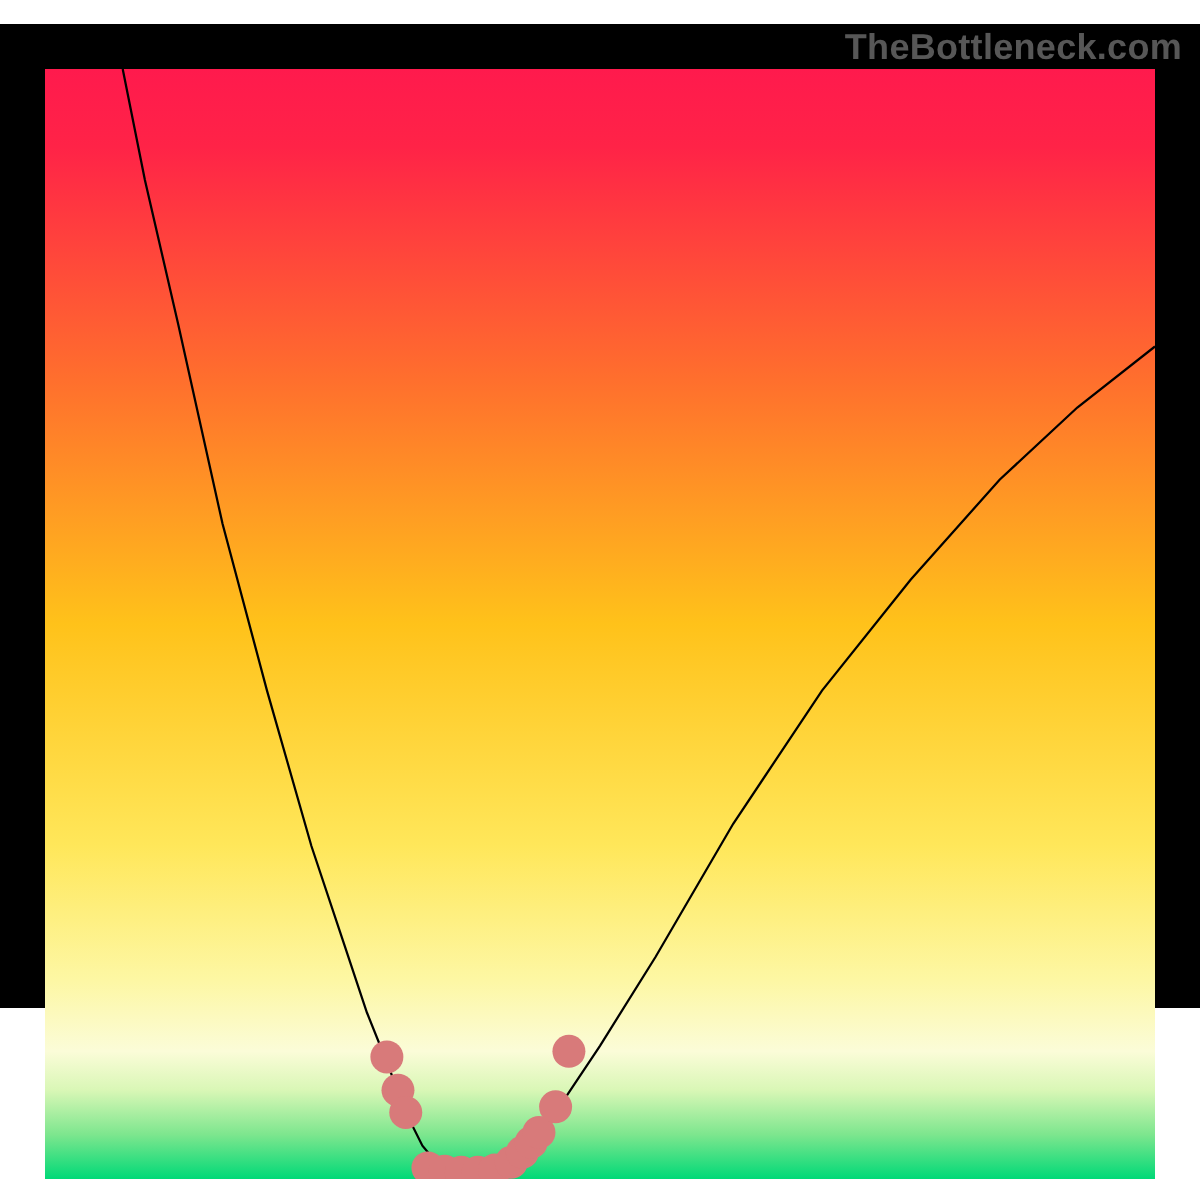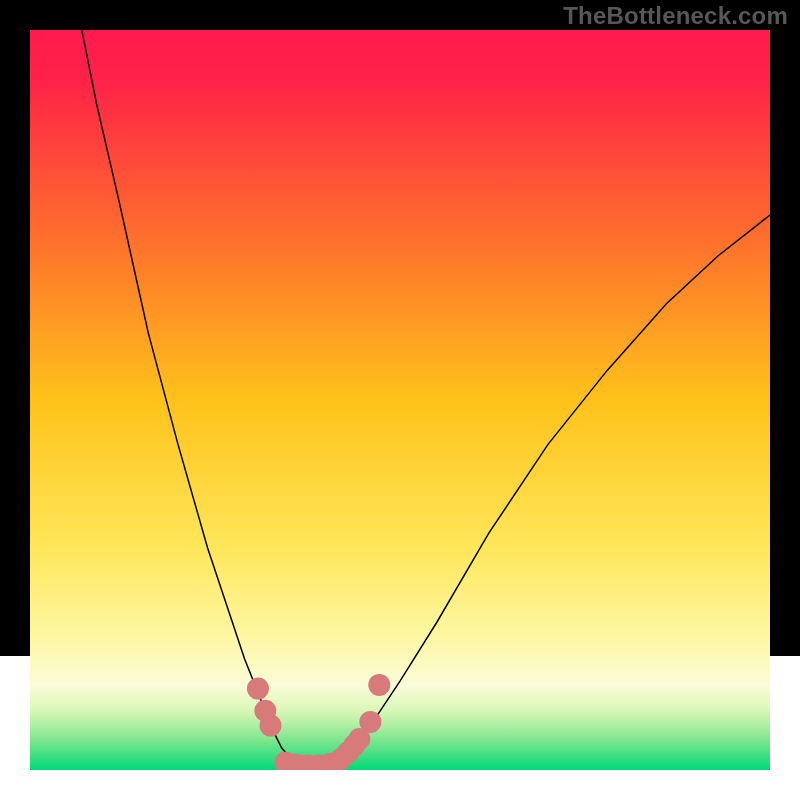--- a/index.html
+++ b/index.html
@@ -8,20 +8,21 @@
     width: 800px;
     height: 800px;
     overflow: hidden;
     font-family: Arial, Helvetica, sans-serif;
   }
   .frame {
     width: 800px;
     height: 656px;
     background: #000;
     position: relative;
+    margin-top: 16px;
   }
   .watermark {
     position: absolute;
     top: 2px;
     right: 12px;
     color: #575757;
     font-size: 24px;
     font-weight: 600;
     letter-spacing: 0.2px;
     z-index: 10;

